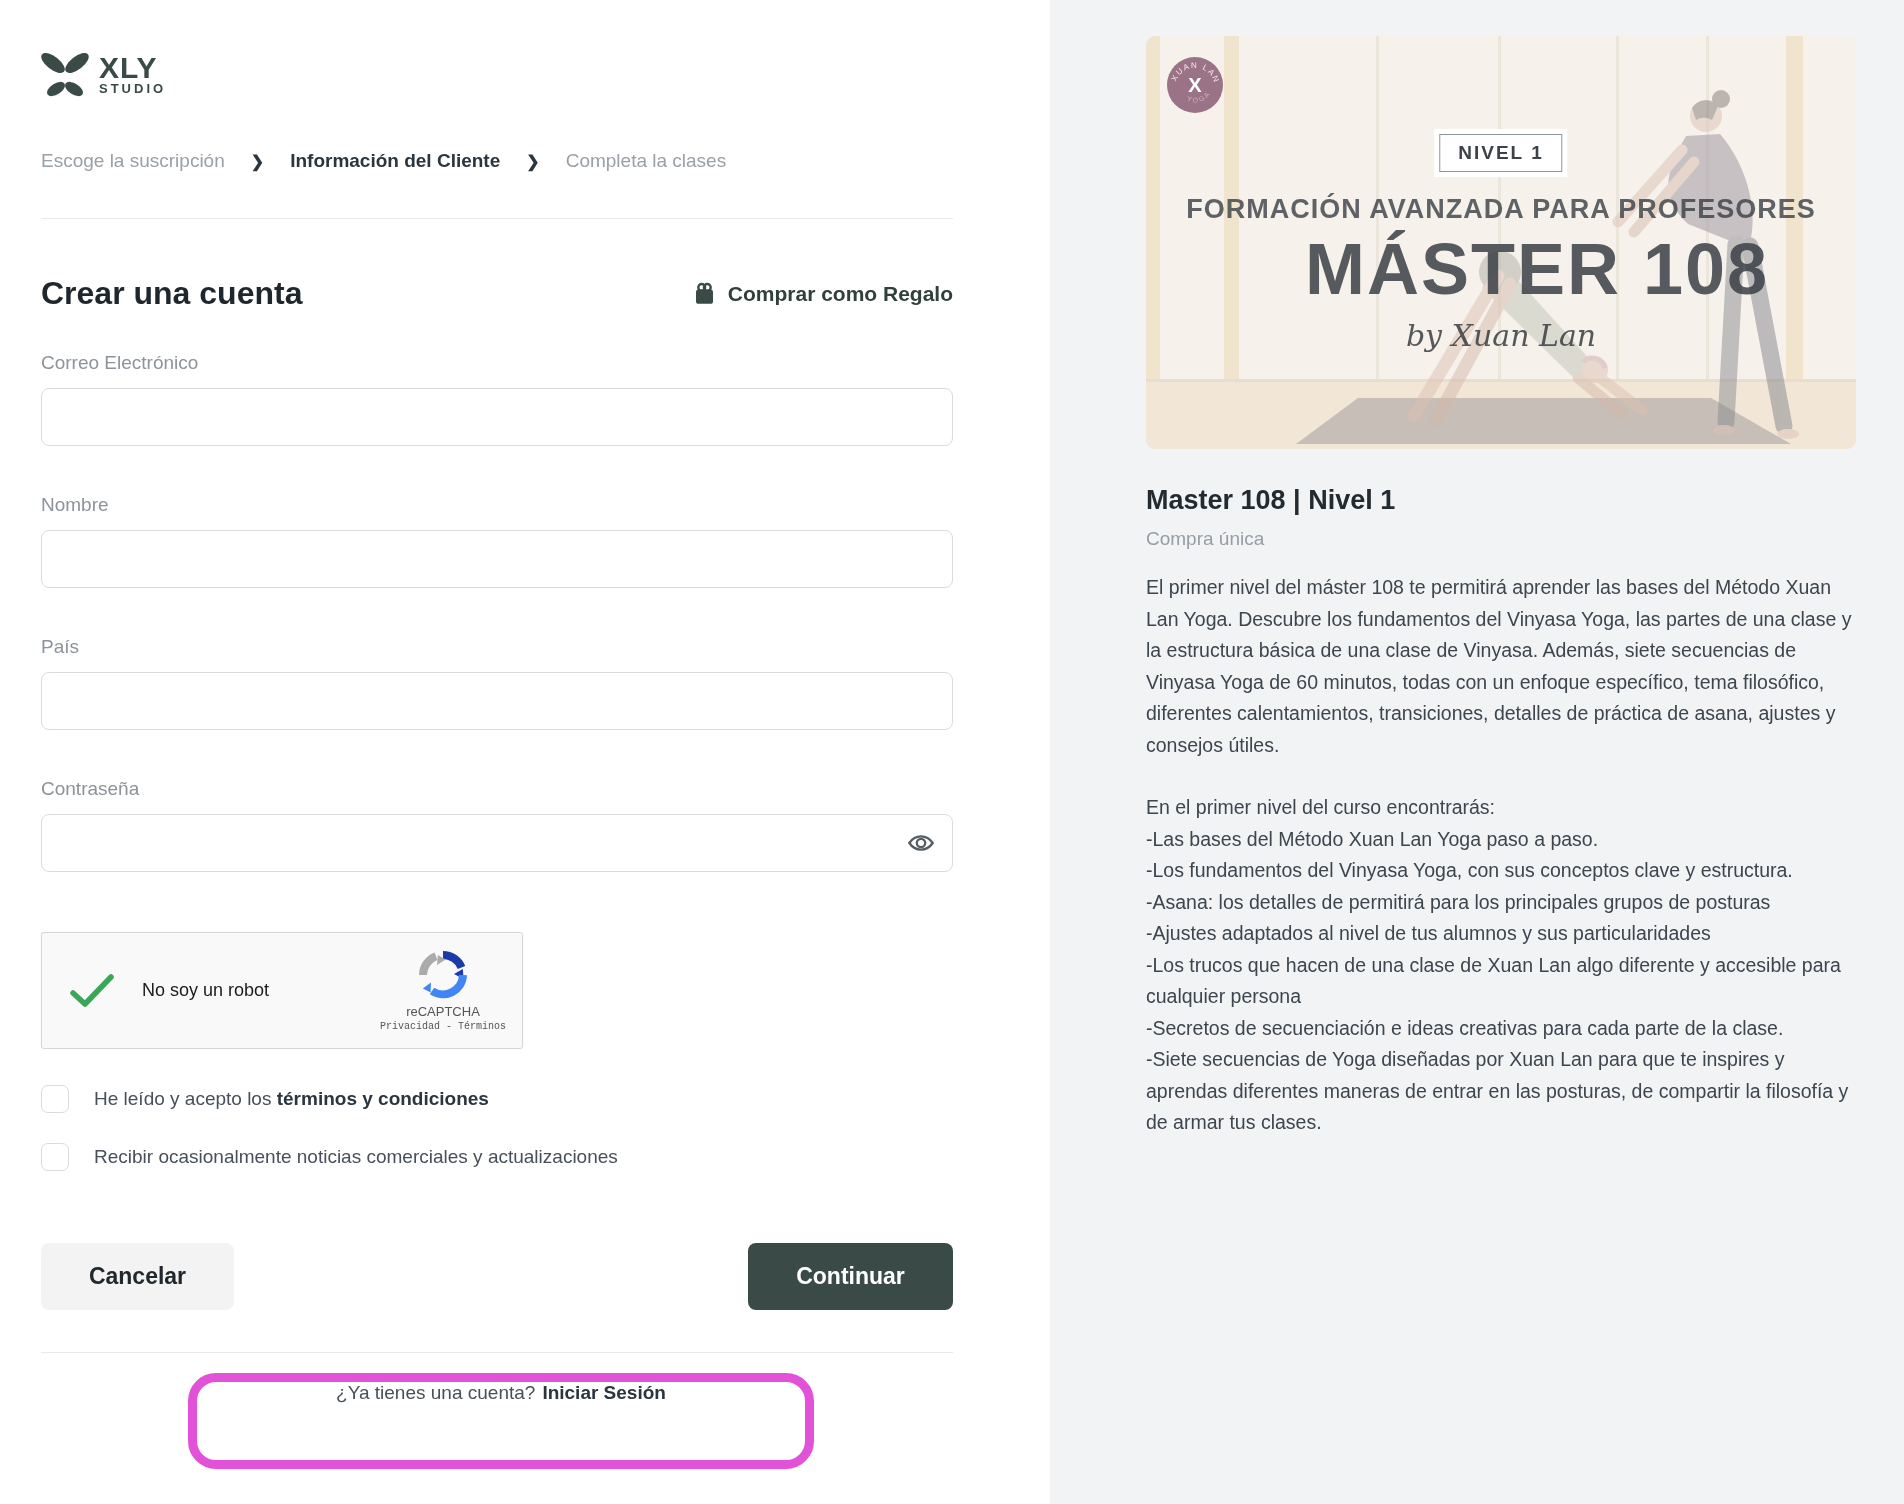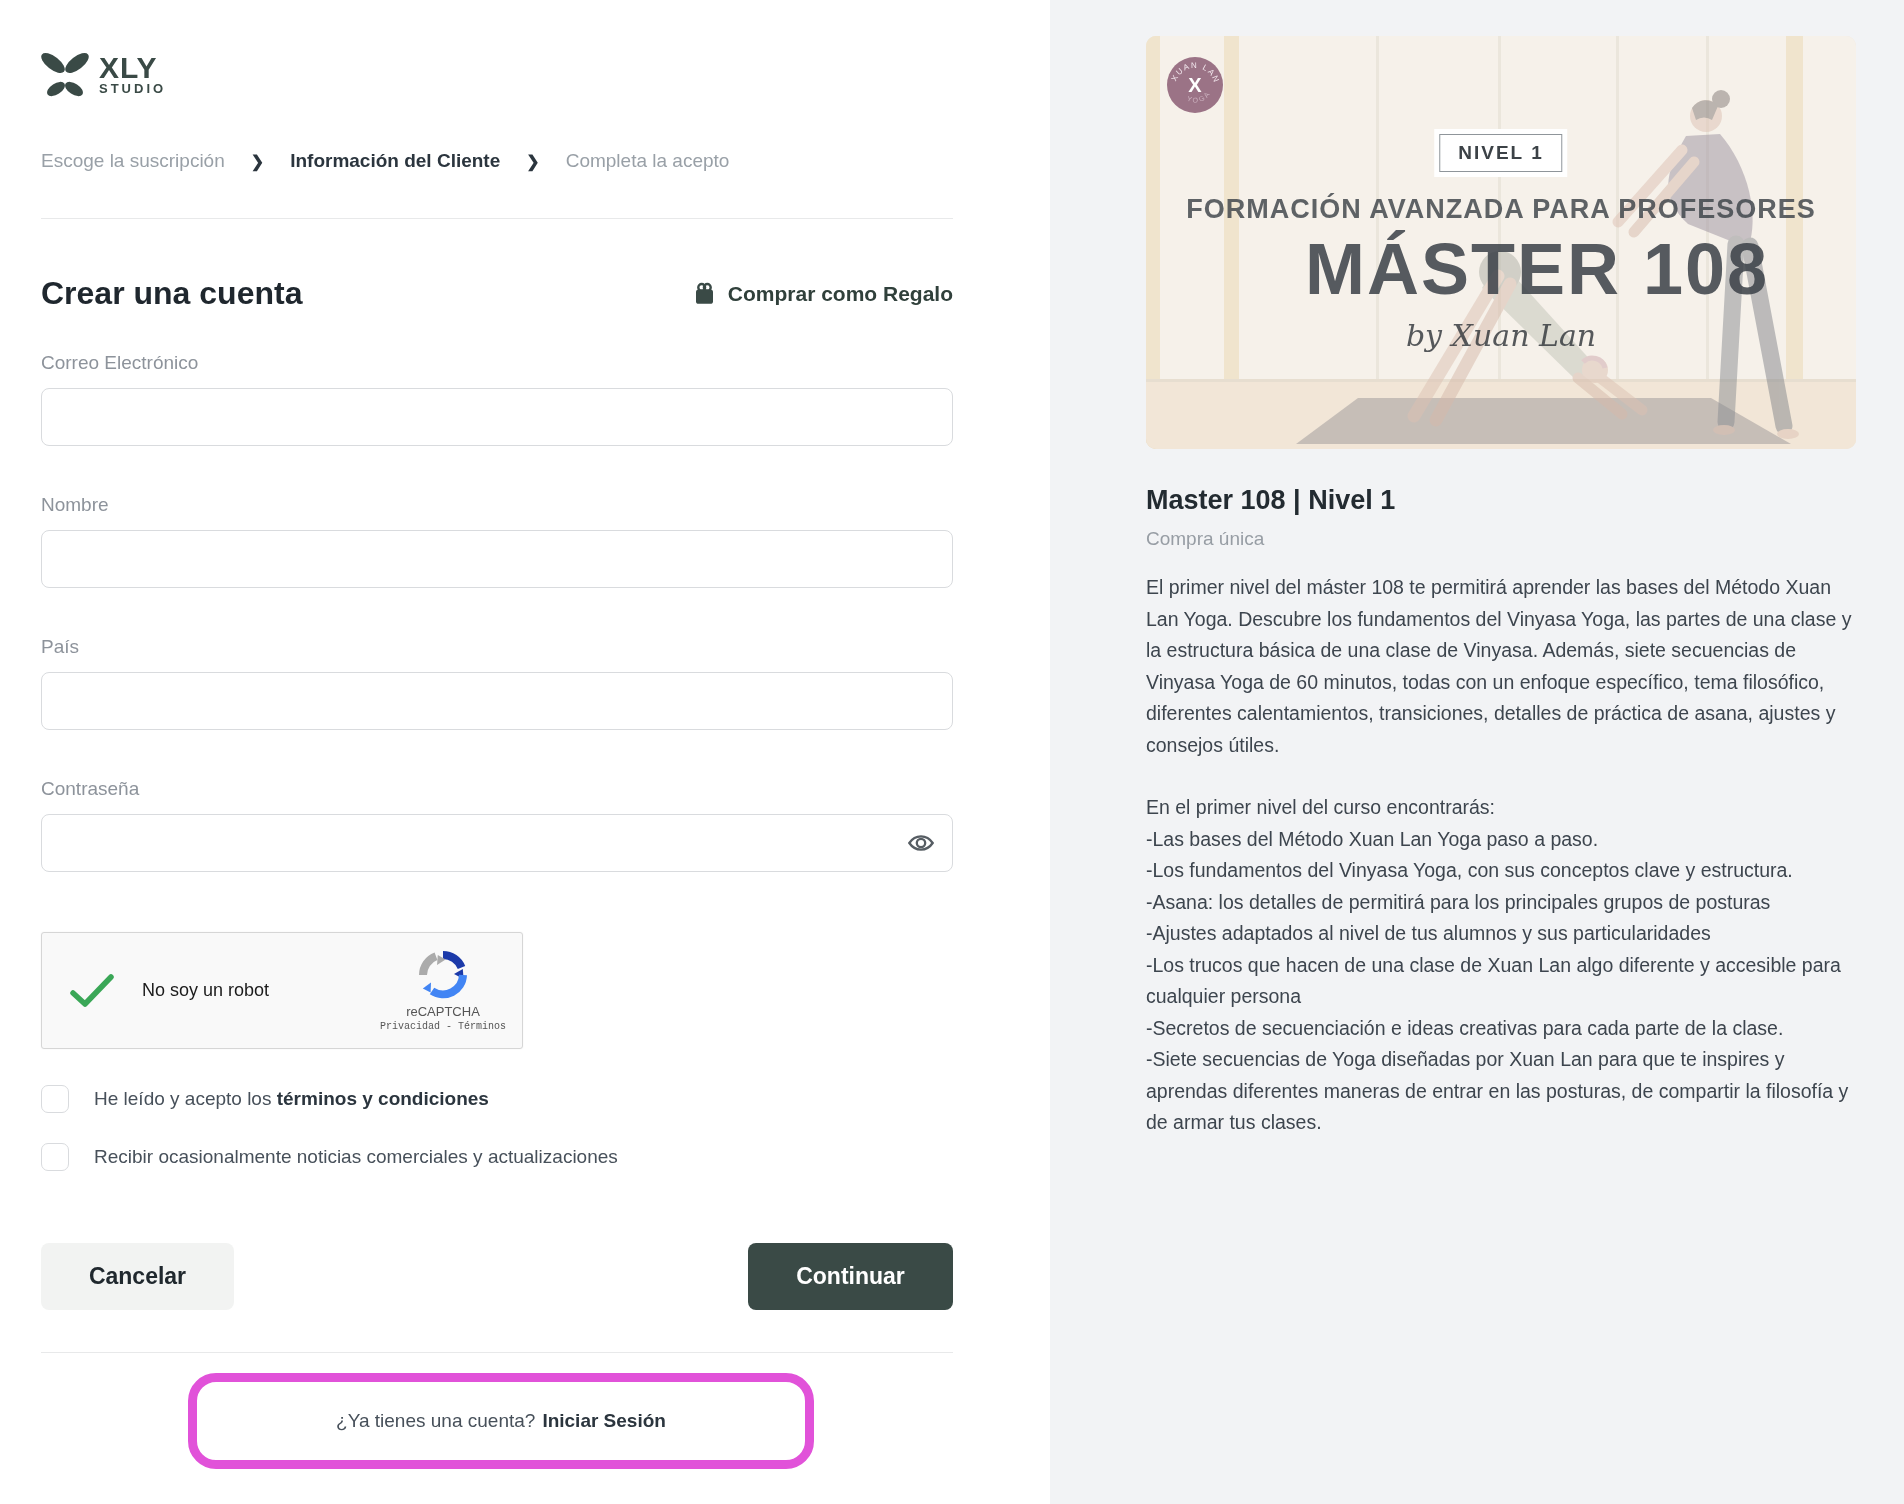--- a/index.html
+++ b/index.html
@@ -54,21 +54,21 @@
   .btn-row { margin-top:72px; width:912px; display:flex; justify-content:space-between;align-items:flex-end; }
   .btn { height:67px; border:none; border-radius:8px; font-size:23px; font-weight:700; cursor:pointer;
          font-family:"Liberation Sans", sans-serif; }
   .btn-cancel { width:193px; background:#f2f3f2; color:#20282e; }
   .btn-continue { width:205px; background:#3a4a46; color:#ffffff; }
 
   .divider2 { margin-top:42px; height:1px; background:#e8e9ea; width:912px; }
 
   .login-highlight { margin-top:20px; margin-left:147px; width:626px; height:96px;
                      border:9px solid #e152d9; border-radius:28px; background:#ffffff;
-                     display:flex; align-items:center; justify-content:center; }
+                     display:flex; justify-content:center; }
   .login-q { font-size:19px; color:#47505a; }
   .login-link { font-size:19px; font-weight:700; color:#2b353e; cursor:pointer; margin-left:7px; }
 
   
   .right { width:854px; background:#f2f3f5; padding:36px 48px 0 96px; }
 
   .product-image { position:relative; width:710px; height:413px; border-radius:10px; overflow:hidden;
                    background:#f2ebe1; }
   .scene { position:absolute; inset:0; }
   .veil { position:absolute; inset:0; background:rgba(255,255,255,.30); }
@@ -109,21 +109,21 @@
         <div class="big">XLY</div>
         <div class="small">STUDIO</div>
       </div>
     </div>
 
     <div class="breadcrumb">
       <span class="crumb">Escoge la suscripción</span>
       <span class="crumb-sep">❯</span>
       <span class="crumb active">Información del Cliente</span>
       <span class="crumb-sep">❯</span>
-      <span class="crumb">Completa la acepto</span>
+      <span class="crumb">Completa la clases</span>
     </div>
 
     <div class="divider"></div>
 
     <div class="title-row">
       <div class="page-title">Crear una cuenta</div>
       <div class="gift-link">
         <svg width="23" height="23" viewBox="0 0 23 23">
           <circle cx="8.7" cy="5.4" r="3.4" fill="none" stroke="#3a4a46" stroke-width="2.4"></circle>
           <circle cx="14.3" cy="5.4" r="3.4" fill="none" stroke="#3a4a46" stroke-width="2.4"></circle>

